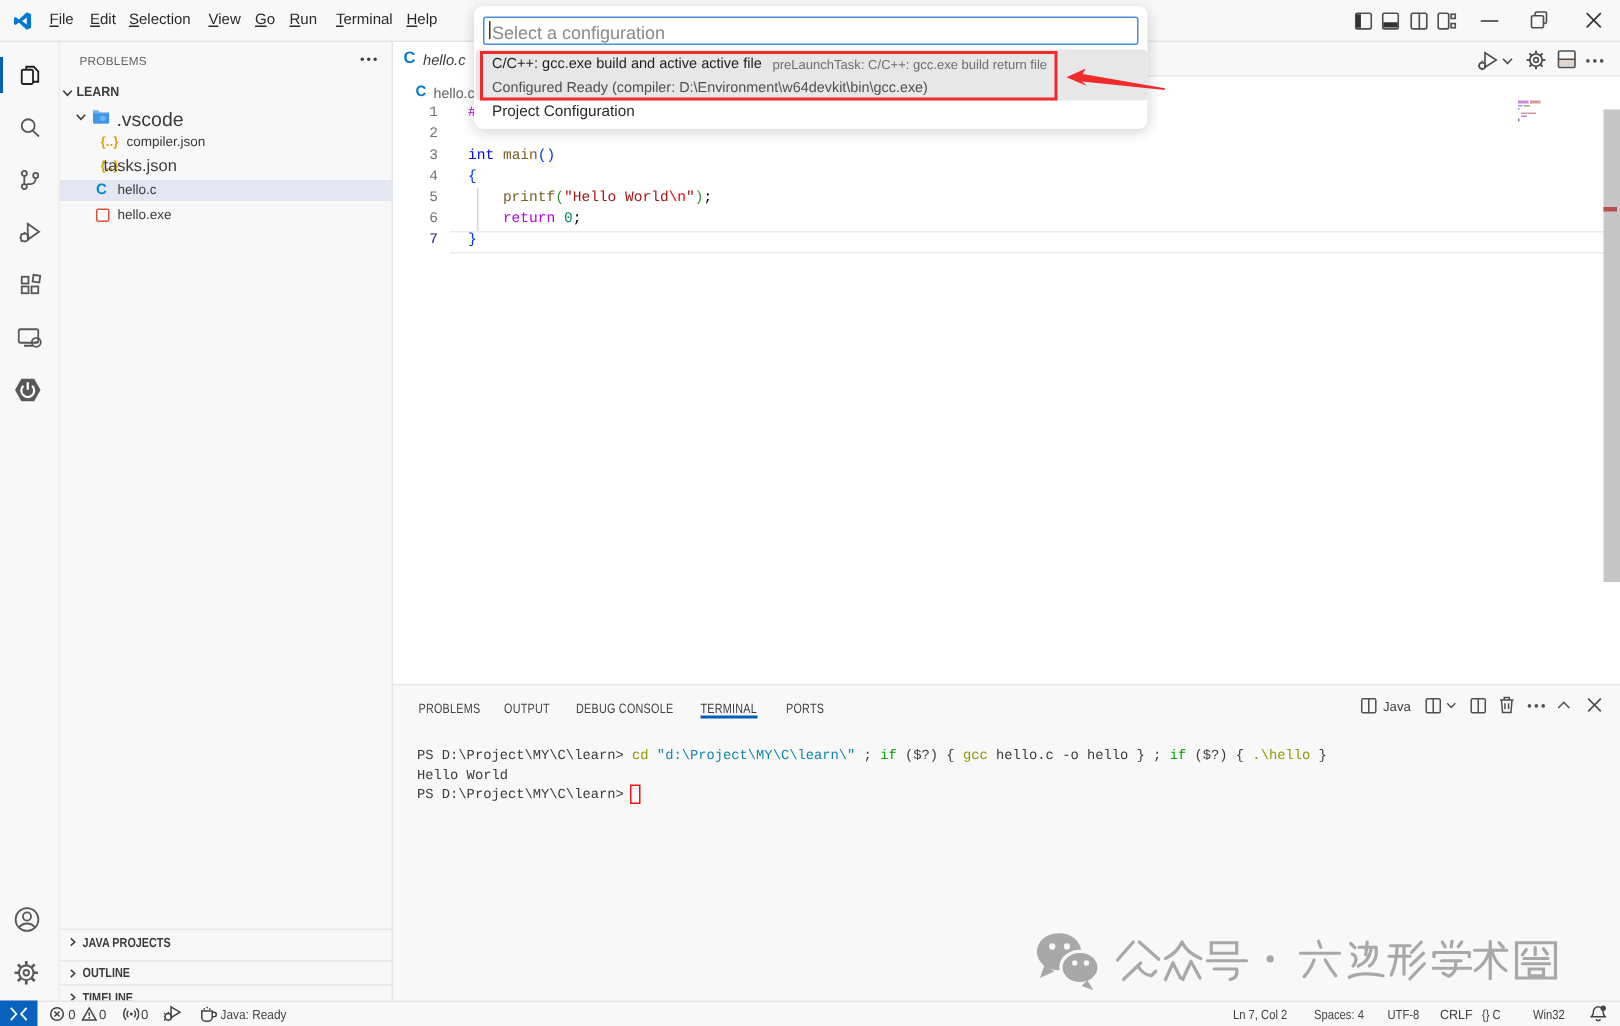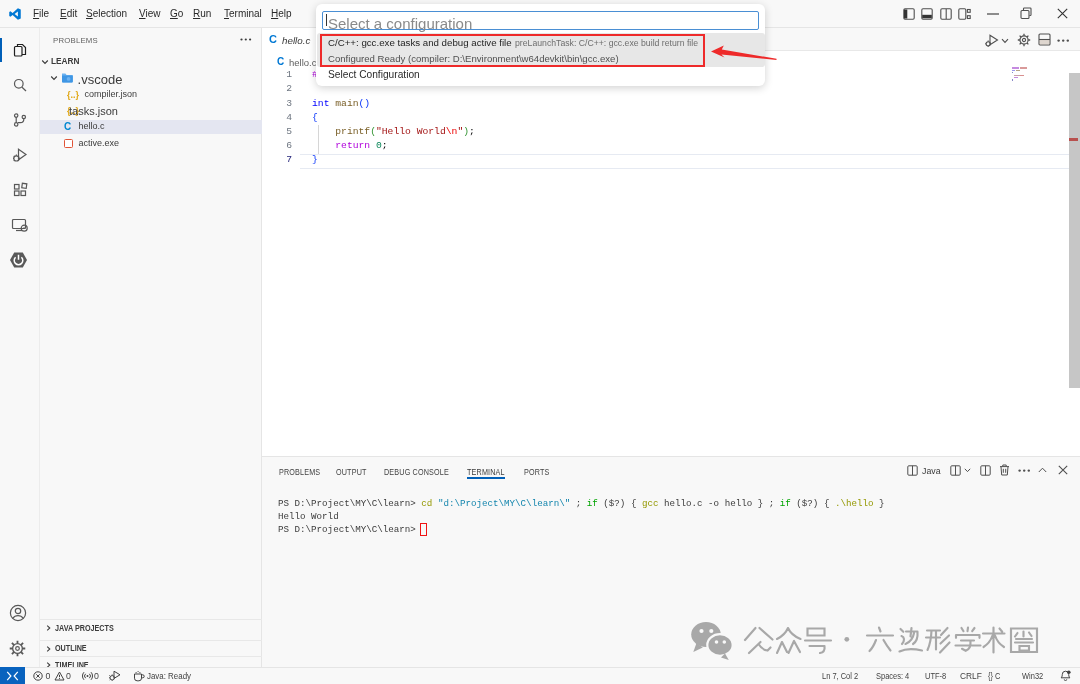--- a/index.html
+++ b/index.html
@@ -136,21 +136,21 @@
       <text x="0" y="11" font-size="12" font-weight="bold" fill="#e0a612" font-family="Liberation Sans">{..}</text>
     </svg>
 <div class="abs" style="left:84.4px;top:88.7px;font-size:9px;color:#3b3b3b">compiler.json</div>
 <svg class="abs" style="left:67px;top:105px" width="12" height="11" viewBox="0 0 16 14">
       <text x="0" y="11" font-size="12" font-weight="bold" fill="#e0a612" font-family="Liberation Sans">{..}</text>
     </svg>
 <div class="abs" style="left:69px;top:105.2px;font-size:11px;color:#3b3b3b">tasks.json</div>
 <div class="abs" style="left:64px;top:120.5px;font-size:10px;font-weight:bold;color:#0288d1">C</div>
 <div class="abs" style="left:78.4px;top:121px;font-size:9px;color:#3b3b3b">hello.c</div>
 <div class="abs" style="left:63.5px;top:138.8px;width:9px;height:9px;border:1.6px solid #e05336;border-radius:1.5px;background:#fff"></div>
-<div class="abs" style="left:78.4px;top:137.6px;font-size:9px;color:#3b3b3b">active.exe</div>
+<div class="abs" style="left:78.4px;top:137.6px;font-size:9px;color:#3b3b3b">hello.exe</div>
   </div>
 
 <div class="abs" id="sections">
 <div class="abs" style="left:40px;top:619px;width:222px;height:1px;background:#e8e8e8"></div>
 <svg class="abs" style="left:45px;top:624px" width="7" height="8" viewBox="0 0 8 8">
       <path fill="none" stroke="#3b3b3b" stroke-width="1.2" d="M2.5 1.2 5.5 4 2.5 6.8"></path>
     </svg>
 <div class="abs" style="left:54.5px;top:622.5px;font-size:8.8px;font-weight:bold;color:#3b3b3b;transform:scaleX(.82);transform-origin:0 0">JAVA PROJECTS</div>
 <div class="abs" style="left:40px;top:639.5px;width:222px;height:1px;background:#e8e8e8"></div>
 <svg class="abs" style="left:45px;top:644.5px" width="7" height="8" viewBox="0 0 8 8">
@@ -356,23 +356,23 @@
     </svg>
     <svg class="abs" style="left:1008.5px;top:626.5px;overflow:visible" width="32" height="28" viewBox="0 0 32 28">
       <path fill="none" stroke="#a8a8a8" stroke-width="2.15" stroke-linecap="round" d="M2 1.5h26v23.5H2z M8.5 6 6 9.5 M14.5 4.5v5 M20 5.5l2.5 3.5 M7 12h16 M6 15.5h18 M10.5 19h9.5v4.5h-9.5z"></path>
     </svg>
   </div>
 
 <div class="abs" style="left:316px;top:4px;width:449px;height:82px;background:#fff;border-radius:6px;box-shadow:0 2px 9px rgba(0,0,0,.18)"></div>
 <div class="abs" style="left:316.5px;top:33px;width:448px;height:33.5px;background:#e7e7e7;border-radius:3px"></div>
 <div class="abs" style="left:322px;top:10.5px;width:437px;height:19px;background:#fff;border:1.3px solid #4a8fd4;border-radius:2px"></div>
 <div class="abs" style="left:325.5px;top:14px;width:1px;height:12px;background:#333"></div>
-<div class="abs" style="left:328px;top:14.5px;font-size:15px;color:#8a8a8a">Select a configuration</div>
-<div class="abs" style="left:328px;top:37px;font-size:9.7px;color:#1f1f1f">C/C++: gcc.exe tasks and debug active file</div>
+<div class="abs" style="left:328px;top:14.5px;font-size:12px;color:#8a8a8a">Select a configuration</div>
+<div class="abs" style="left:328px;top:37px;font-size:9.7px;color:#1f1f1f">C/C++: gcc.exe build and active active file</div>
 <div class="abs" style="left:515px;top:38px;font-size:8.7px;color:#6e6e6e">preLaunchTask: C/C++: gcc.exe build return file</div>
 <div class="abs" style="left:328px;top:52.5px;font-size:9.6px;color:#505050">Configured Ready (compiler: D:\Environment\w64devkit\bin\gcc.exe)</div>
-<div class="abs" style="left:328px;top:69px;font-size:10.2px;color:#2a2a2a">Select Configuration</div>
+<div class="abs" style="left:328px;top:69px;font-size:10.2px;color:#2a2a2a">Project Configuration</div>
 
 <div class="abs" style="left:319.5px;top:34px;width:385px;height:33px;border:2.2px solid #ee2a2a"></div>
 
 <svg class="abs" style="left:705px;top:40px" width="80" height="25" viewBox="0 0 80 25">
   <path fill="#ee2a2a" d="M6 11.5 L18.8 5.6 L16.8 9.4 L71.5 18.8 L71.5 20 L16.4 14.4 L19.6 17.4 Z"></path>
 </svg>
 
 </body></html>

